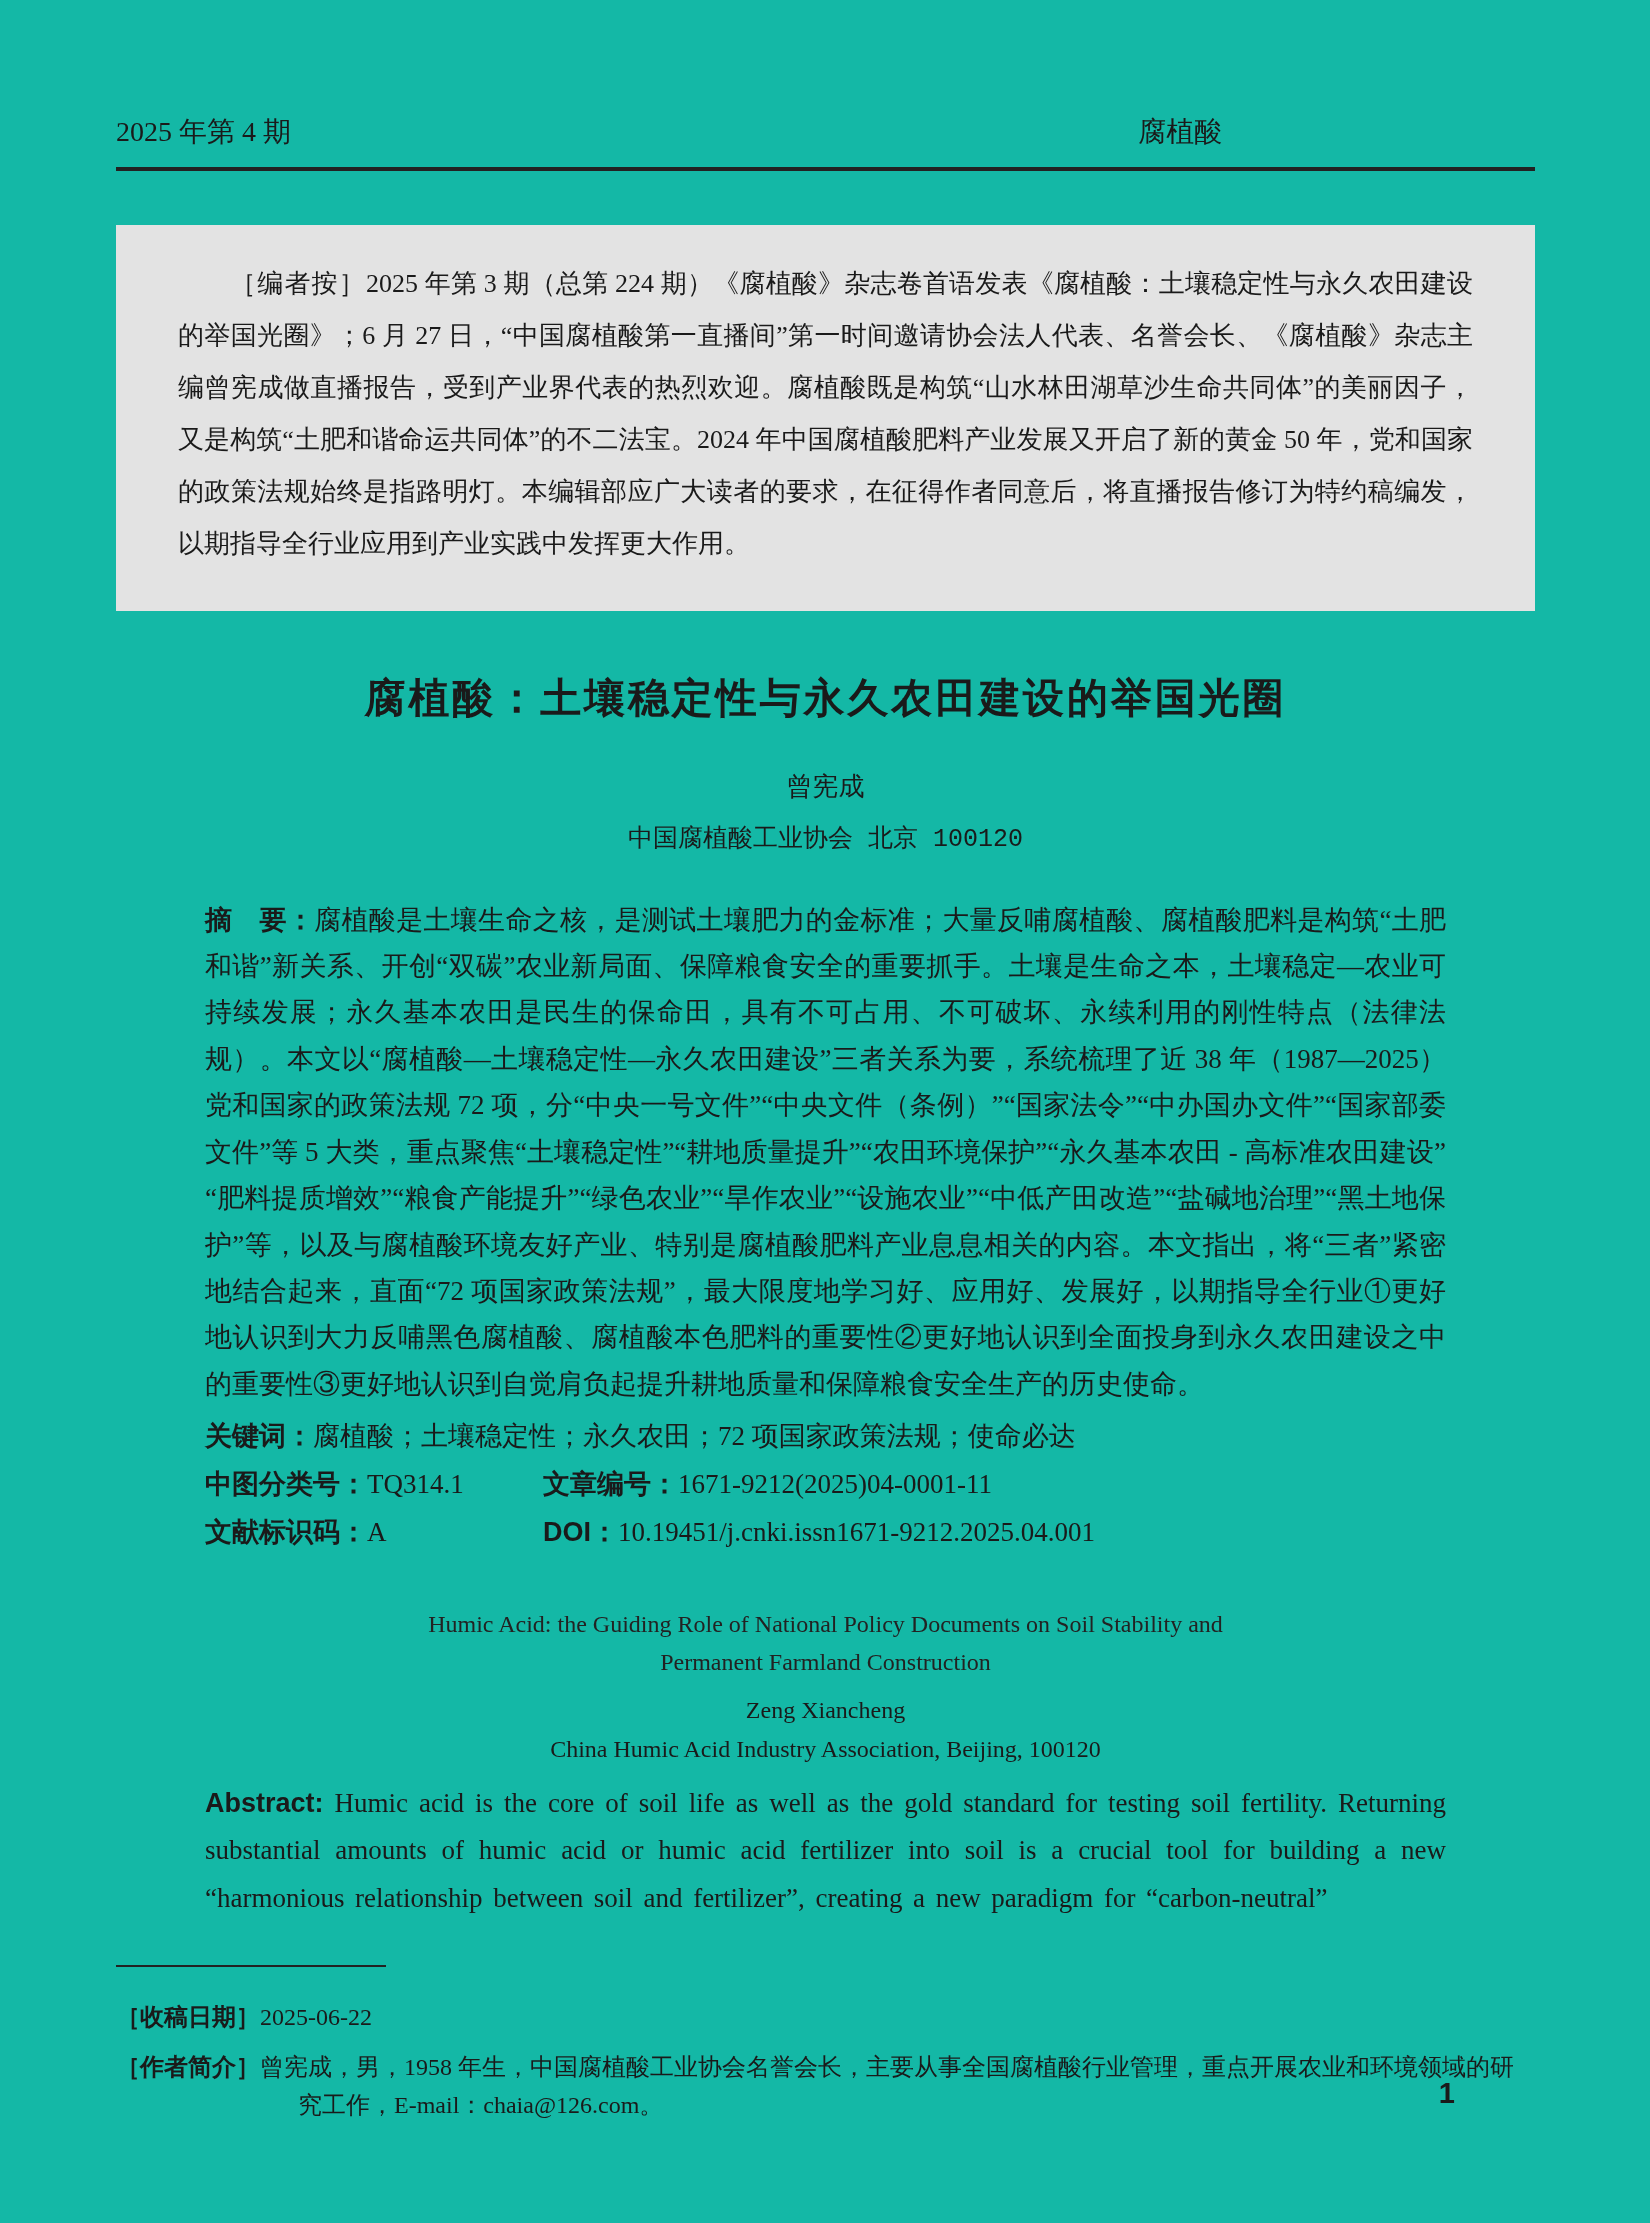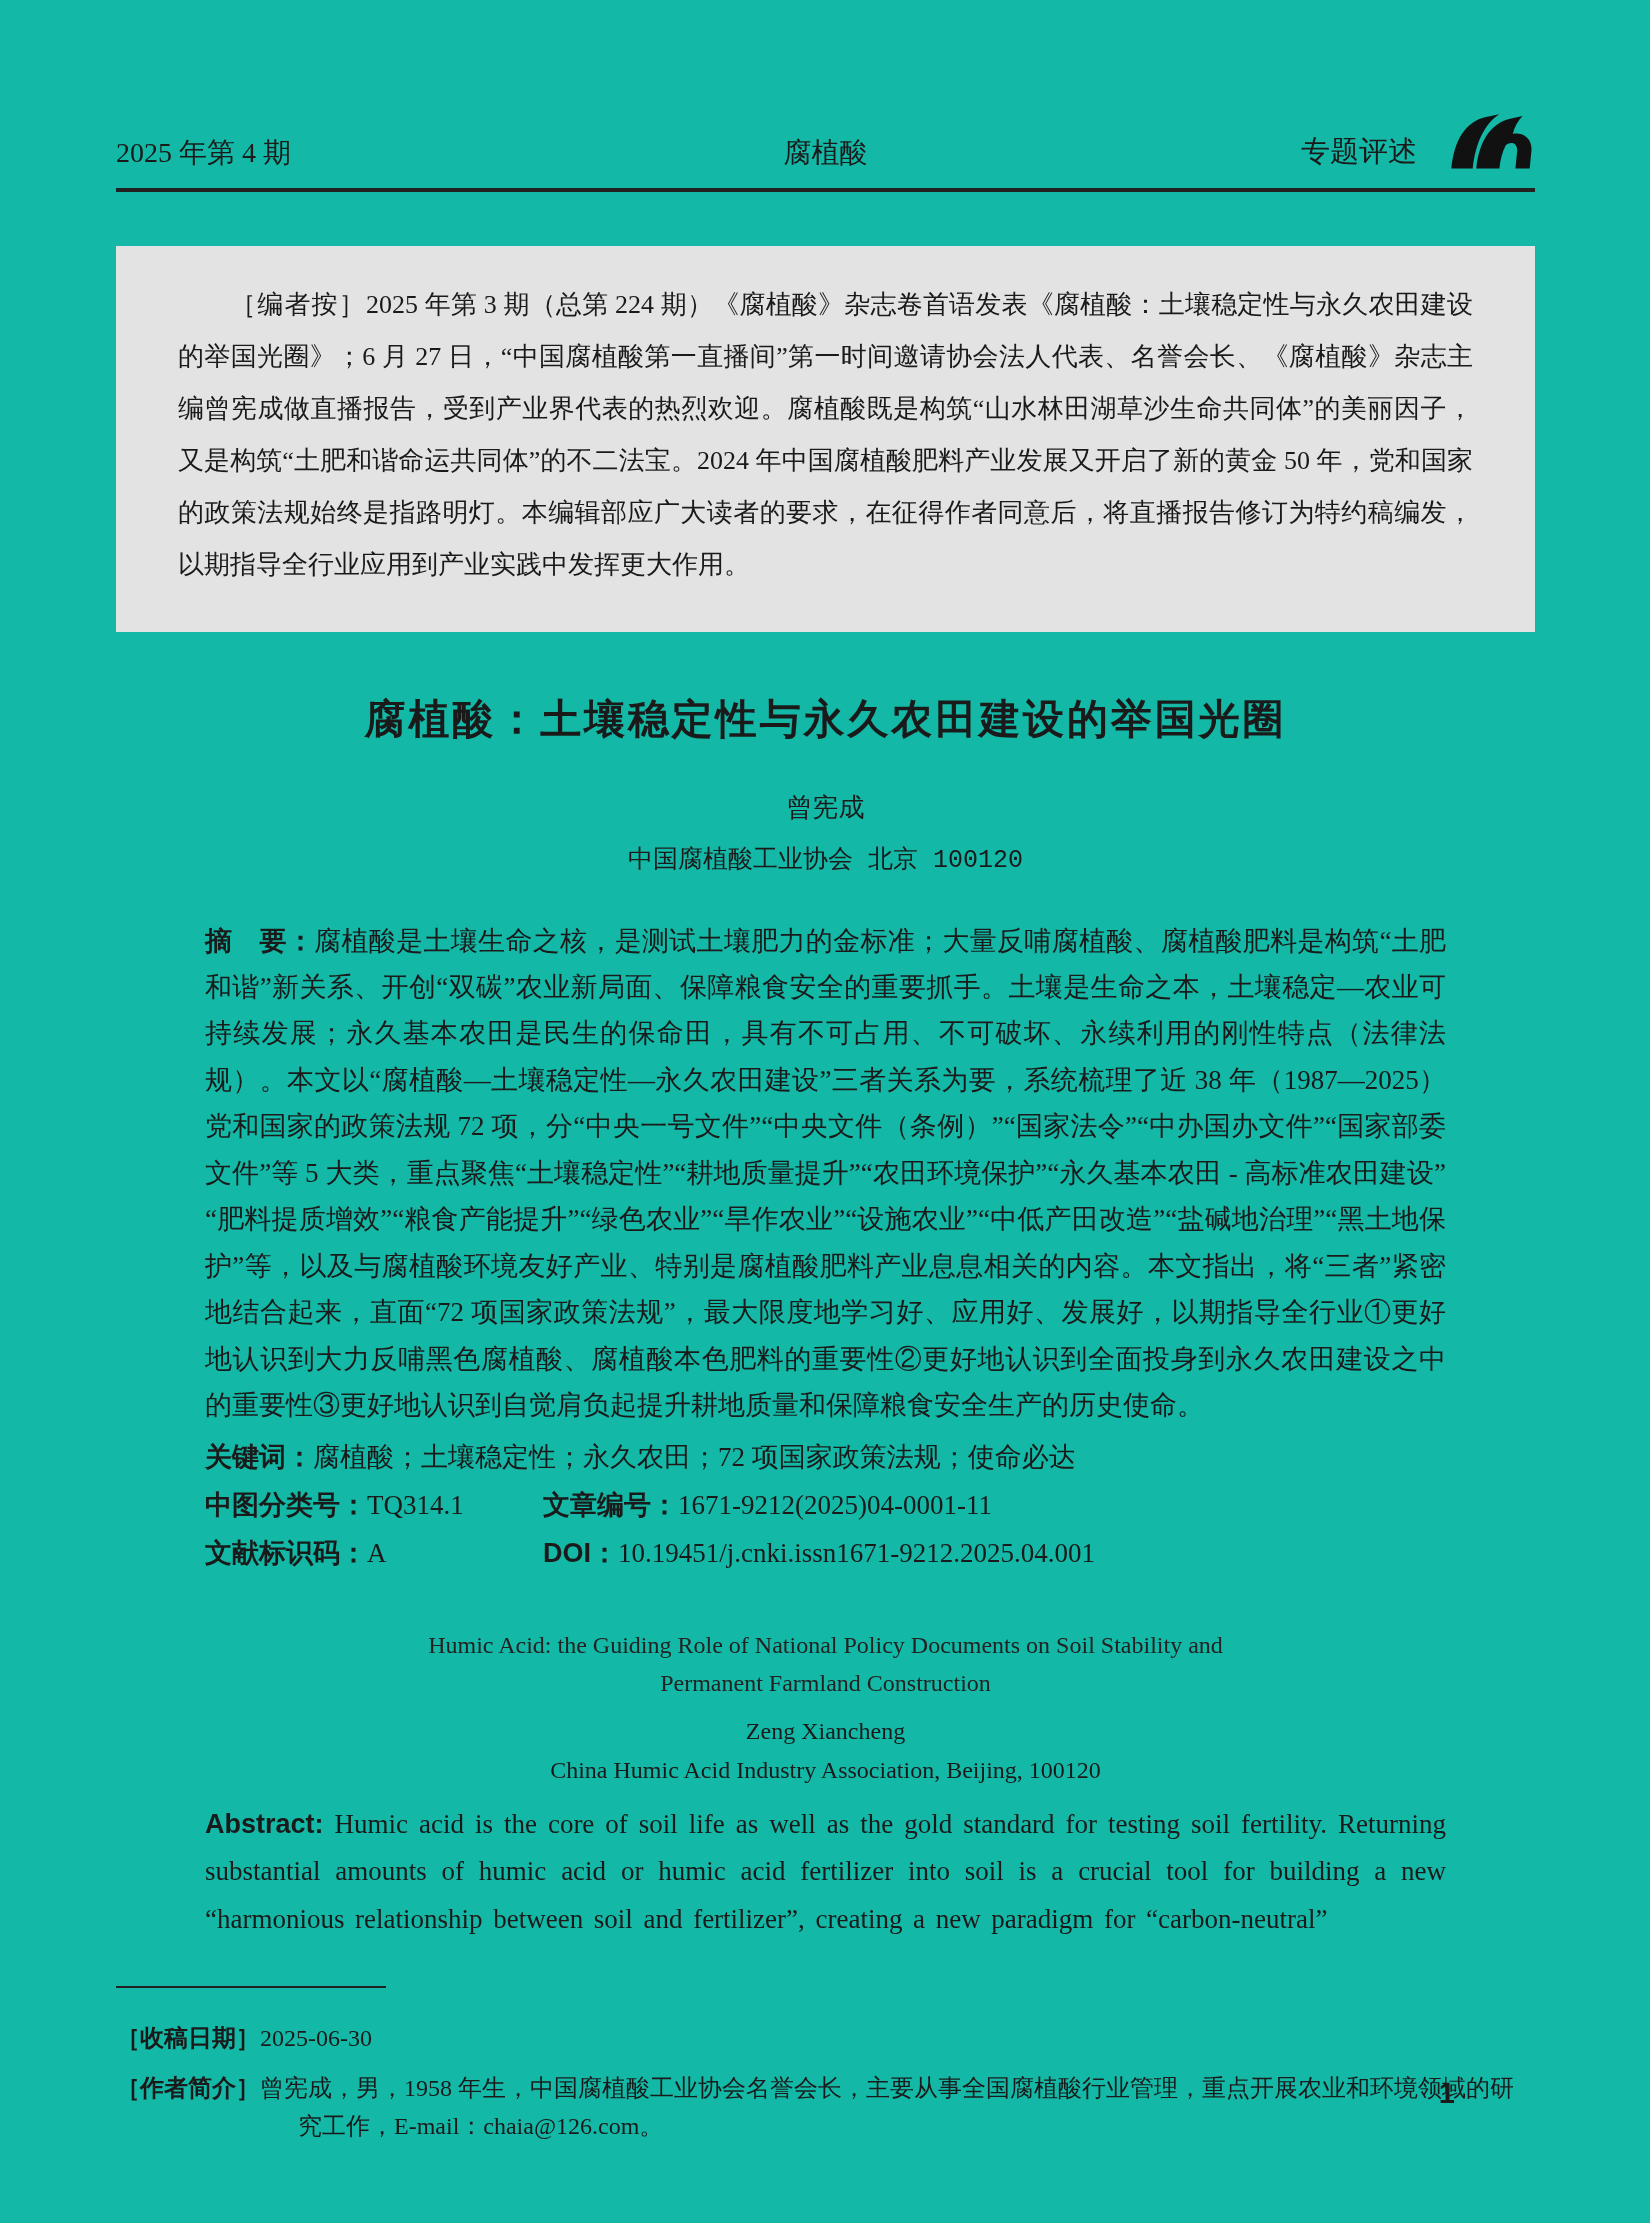--- a/index.html
+++ b/index.html
@@ -49,29 +49,20 @@
             font-family:"Liberation Sans","DejaVu Sans",sans-serif;}
 </style>
 </head>
 <body>
 
 <div class="page">
 
   <header class="header">
     <div class="h-left">2025 年第 4 期</div>
     <div class="h-center">腐植酸</div>
-    <div class="h-right">
-      <span class="col-label">专题评述</span>
-      <span class="logo">
-        <svg width="89" height="56" viewBox="0 0 100 62" xmlns="http://www.w3.org/2000/svg">
-          <path fill="#111" d="M6 62 C9 30 22 9 45 4 L60 1 C44 11 33 33 30 62 Z"></path>
-          <path fill="#111" d="M34 62 C37 32 50 11 72 6 L86 3 C81 8 77 15 75 23 C88 21 97 29 96 42 L94 62 L78 62 L80 42 C80 33 73 31 67 36 C63 44 61 52 60 62 Z"></path>
-        </svg>
-      </span>
-    </div>
   </header>
   <div class="header-rule"></div>
 
   <section class="editor-note">
     <p><span class="en-label">［编者按］</span><span>2025 年第 3 期（总第 224 期）《腐植酸》杂志卷首语发表《腐植酸：土壤稳定性与永久农田建设的举国光圈》；6 月 27 日，“中国腐植酸第一直播间”第一时间邀请协会法人代表、名誉会长、《腐植酸》杂志主编曾宪成做直播报告，受到产业界代表的热烈欢迎。腐植酸既是构筑“山水林田湖草沙生命共同体”的美丽因子，又是构筑“土肥和谐命运共同体”的不二法宝。2024 年中国腐植酸肥料产业发展又开启了新的黄金 50 年，党和国家的政策法规始终是指路明灯。本编辑部应广大读者的要求，在征得作者同意后，将直播报告修订为特约稿编发，以期指导全行业应用到产业实践中发挥更大作用。</span></p>
   </section>
 
   <h1 class="title">腐植酸：土壤稳定性与永久农田建设的举国光圈</h1>
   <div class="author">曾宪成</div>
   <div class="affiliation">中国腐植酸工业协会 北京 100120</div>
@@ -99,20 +90,20 @@
     </div>
     <div class="en-author">Zeng Xiancheng</div>
     <div class="en-affil">China Humic Acid Industry Association, Beijing, 100120</div>
     <div class="en-abstract-wrap">
       <p class="en-abstract"><span class="lbl">Abstract:</span> <span>Humic acid is the core of soil life as well as the gold standard for testing soil fertility. Returning substantial amounts of humic acid or humic acid fertilizer into soil is a crucial tool for building a new “harmonious relationship between soil and fertilizer”, creating a new paradigm for “carbon-neutral”</span></p>
     </div>
   </section>
 
   <footer class="footnotes">
     <div class="fn-rule"></div>
-    <p class="fn fn-received"><span class="lbl">［收稿日期］</span><span>2025-06-30</span></p>
+    <p class="fn fn-received"><span class="lbl">［收稿日期］</span><span>2025-06-22</span></p>
     <p class="fn fn-bio"><span class="lbl">［作者简介］</span><span>曾宪成，男，1958 年生，中国腐植酸工业协会名誉会长，主要从事全国腐植酸行业管理，重点开展农业和环境领域的研究工作，E-mail：chaia@126.com。</span></p>
   </footer>
 
   <div class="page-num">1</div>
 
 </div>
 
 
 </body></html>

